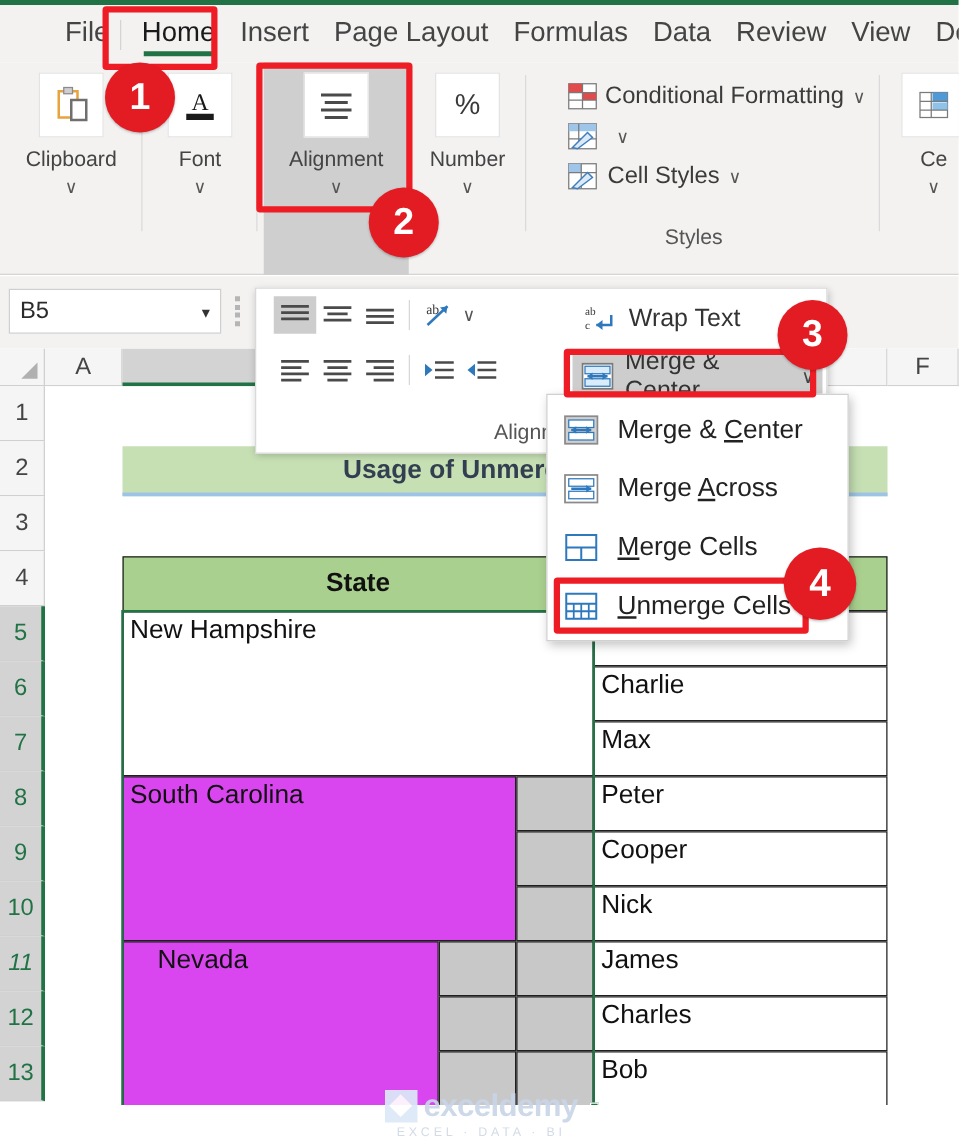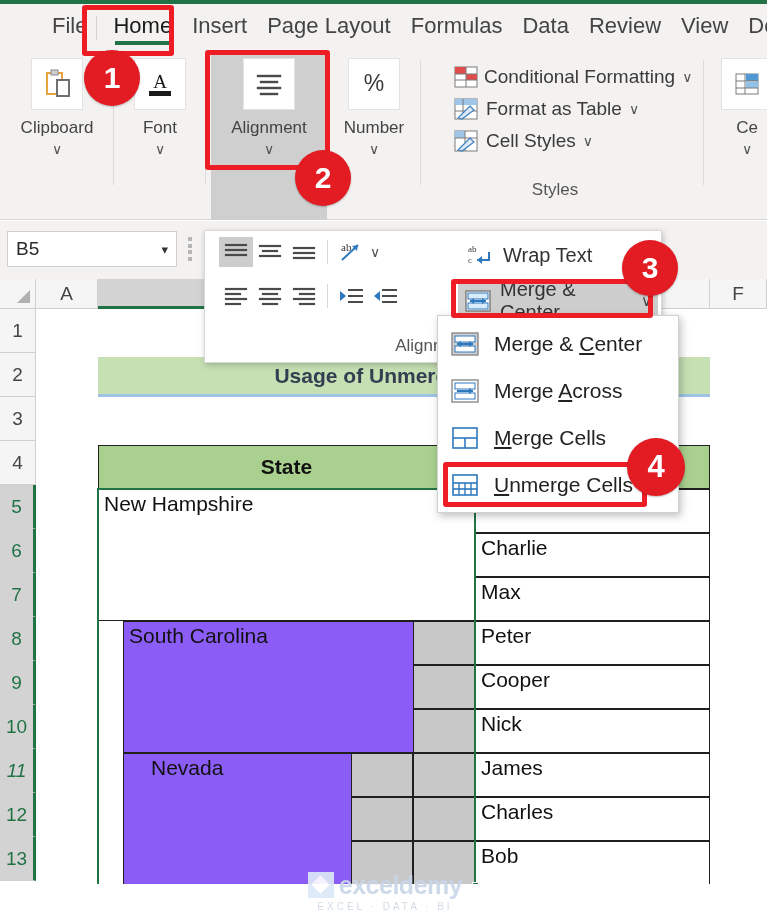--- a/index.html
+++ b/index.html
@@ -147,21 +147,21 @@
     background: #a9d08e; border: 1px solid #1f1f1f;
     display: flex; align-items: center; justify-content: center;
     font-size: 21px; font-weight: bold; color: #111;
   }
   .dcell {
     border: 1px solid #1f1f1f;
     display: flex; align-items: flex-start;
     padding: 2px 0 0 5px;
     font-size: 21px; color: #111; background: #ffffff;
   }
-  .dcell.sel { background: #8b5cf6; margin-left: 25px; }
+  .dcell.sel { background: #d946ef; }
   .dcell.blank { background: #c8c8c8; }
 
   
   .selrect {
     position: absolute; border: 2px solid #217346; pointer-events: none;
   }
   .selhandle {
     position: absolute; width: 7px; height: 7px; background: #217346;
     border: 1px solid #ffffff;
   }
@@ -334,21 +334,20 @@
           <svg width="24" height="22" viewBox="0 0 24 22">
             <rect x="1" y="1" width="22" height="20" fill="#fff" stroke="#7a7a7a"></rect>
             <rect x="1" y="1" width="22" height="6" fill="#9fc5e8"></rect>
             <g stroke="#7a7a7a" stroke-width="1">
                 <line x1="1" y1="13" x2="23" y2="13"></line>
                 <line x1="9" y1="1" x2="9" y2="21"></line>
               </g>
             <path d="M4 20 L16 8 L20 12 L8 21 Z" fill="#dce9f7" stroke="#3f7fbf" stroke-width="1.2"></path>
           </svg>
         </span>
-        <span class="slabel">Format as Table</span>
         <span class="schev">∨</span>
       </div>
       <div class="style-row">
         <span class="sico">
           <svg width="24" height="22" viewBox="0 0 24 22">
             <rect x="1" y="1" width="22" height="20" fill="#fff" stroke="#7a7a7a"></rect>
             <rect x="1" y="1" width="10" height="7" fill="#9fc5e8"></rect>
             <g stroke="#7a7a7a" stroke-width="1">
                 <line x1="1" y1="8" x2="23" y2="8"></line>
                 <line x1="11" y1="1" x2="11" y2="21"></line>

